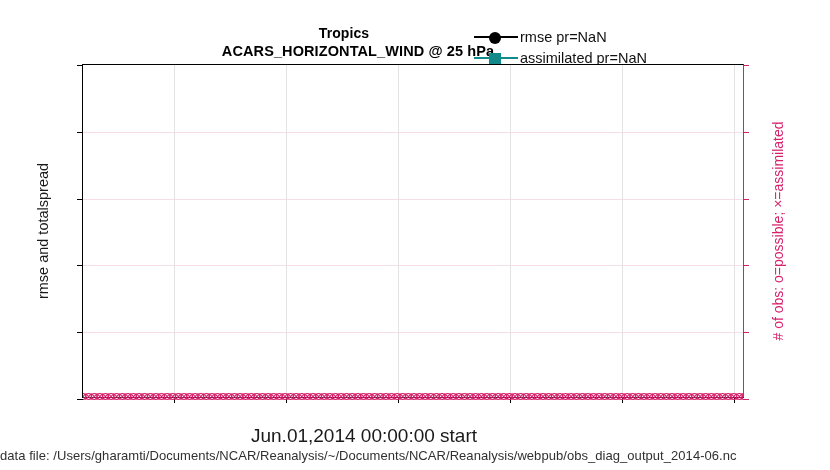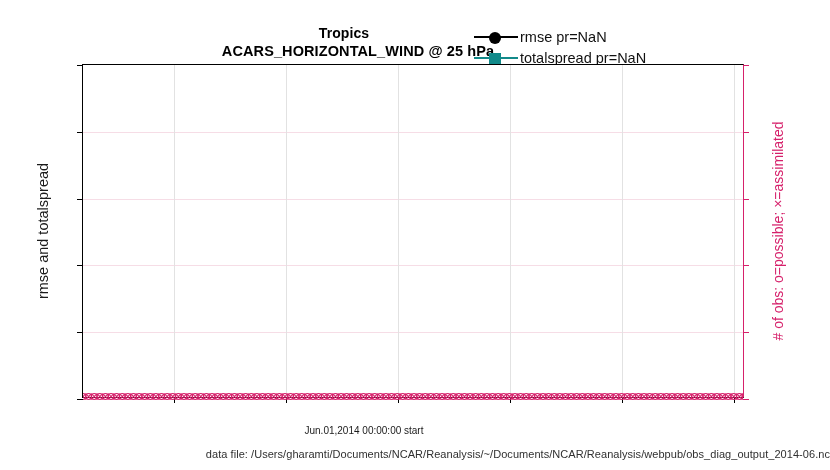--- a/index.html
+++ b/index.html
@@ -192,30 +192,30 @@
     padding-left: 2px;
   }
 
   
   #xaxis-caption {
     position: absolute;
     left: 0;
     top: 425px;
     width: 728px;
     text-align: center;
-    font-size: 10px;
+    font-size: 19px;
     color: #1a1a1a;
   }
   #datafile-caption {
     position: absolute;
     left: 0;
     top: 448px;
     width: 830px;
-    text-align: right;
-    font-size: 11px;
+    text-align: left;
+    font-size: 13px;
     color: #303030;
     letter-spacing: 0.05px;
   }
 </style>
 </head>
 <body>
 
 <div id="title-block">
   <div class="tline">Tropics</div>
   <div class="tline sub">ACARS_HORIZONTAL_WIND @ 25 hPa</div>
@@ -227,21 +227,21 @@
       <span class="legend-line" style="background:#000000;"></span>
       <span class="legend-mark-circle" style="background:#000000;"></span>
     </span>
     <span class="legend-text">rmse pr=NaN</span>
   </div>
   <div class="legend-row">
     <span class="legend-swatch">
       <span class="legend-line" style="background:#128a8a;"></span>
       <span class="legend-mark-square" style="background:#128a8a;"></span>
     </span>
-    <span class="legend-text">totalspread pr=NaN</span>
+    <span class="legend-text">assimilated pr=NaN</span>
   </div>
 </div>
 
 <div id="yaxis-title-left">
   <span>rmse and totalspread</span>
 </div>
 <div id="yaxis-title-right">
   <span># of obs: o=possible; ×=assimilated</span>
 </div>
 

